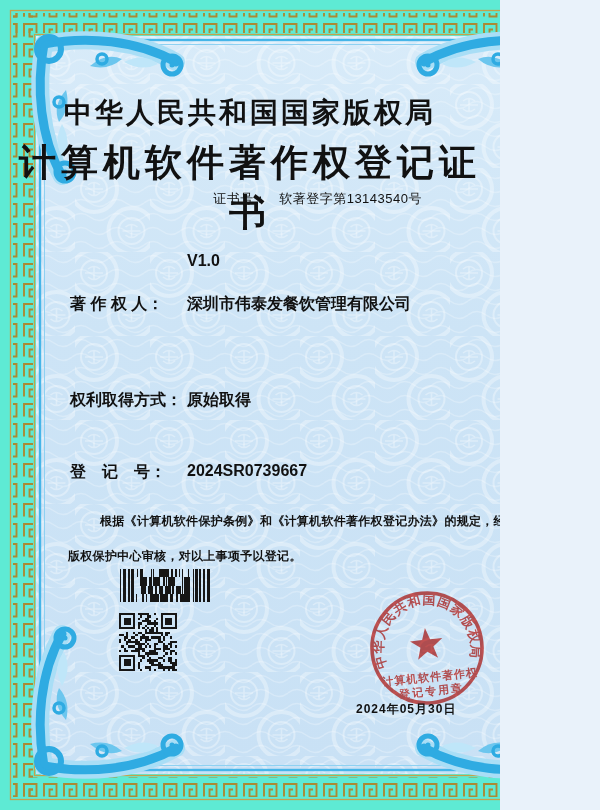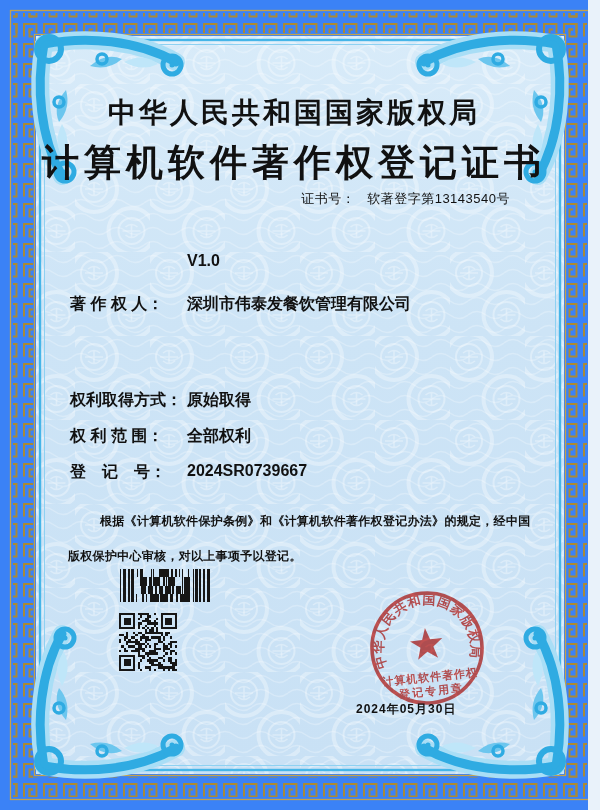--- a/index.html
+++ b/index.html
@@ -1,18 +1,18 @@
 <!DOCTYPE html>
 <html><head>
 <meta charset="utf-8">
 <style>
   html,body{margin:0;padding:0;background:#e9f2fa;}
   .page{
-    position:relative;width:588px;height:810px;overflow:hidden;
-    background:#3b82f6;
+    position:relative;width:500px;height:810px;overflow:hidden;
+    background:#5eead4;
     font-family:"Liberation Sans","DejaVu Sans",sans-serif;
     color:#111;
   }
   .layer{position:absolute;left:0;top:0;pointer-events:none;}
   .inner-bg{
     position:absolute;left:36px;top:36px;width:528px;height:738px;
     background:linear-gradient(180deg,#d8ebf9 0%,#cde4f6 40%,#c9e1f5 100%);
   }
   .authority{
     position:absolute;left:0;top:94px;width:100%;text-align:center;
@@ -135,24 +135,20 @@
   <div class="field" style="top:294px">
     <span class="lbl">著 作 权 人：</span>
     <span class="val">深圳市伟泰发餐饮管理有限公司</span>
   </div>
 
   <div class="field" style="top:390px">
     <span class="lbl wide">权利取得方式：</span>
     <span class="val">原始取得</span>
   </div>
 
-  <div class="field" style="top:426px">
-    <span class="lbl">权 利 范 围：</span>
-    <span class="val">全部权利</span>
-  </div>
 
   <div class="field" style="top:462px">
     <span class="lbl">登　记　号：</span>
     <span class="val">2024SR0739667</span>
   </div>
 
   <p class="statement">根据《计算机软件保护条例》和《计算机软件著作权登记办法》的规定，经中国版权保护中心审核，对以上事项予以登记。</p>
 
   <svg class="barcode" id="barcode-svg" viewBox="0 0 90 33" preserveAspectRatio="none" shape-rendering="crispEdges">
       <rect x="0" y="0" width="1" height="33" fill="#161616"></rect>

